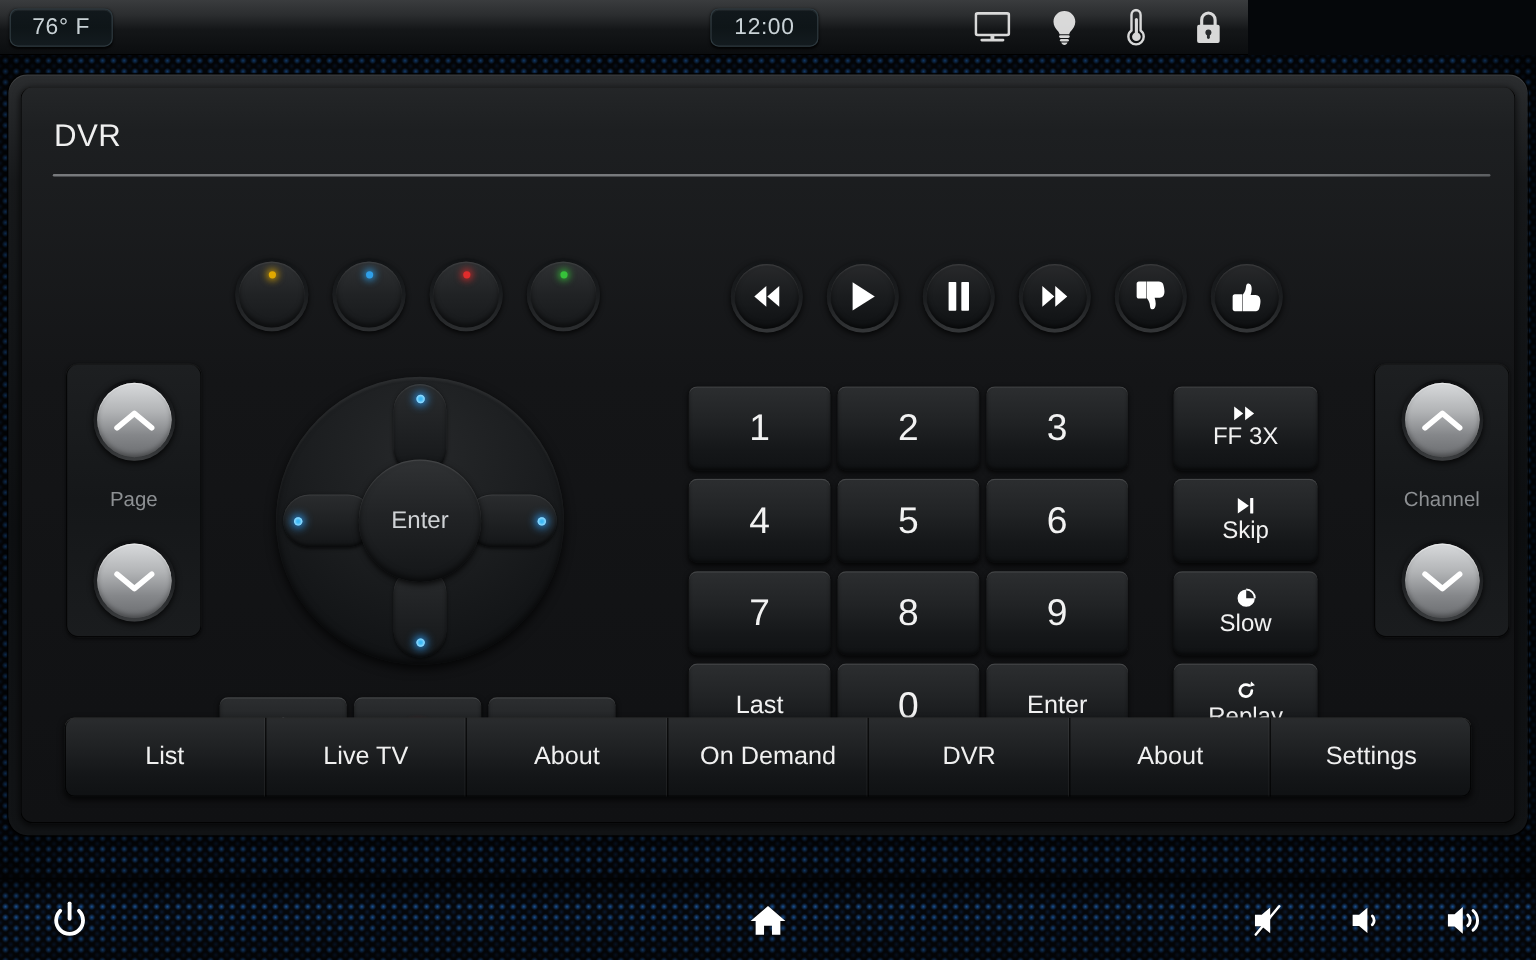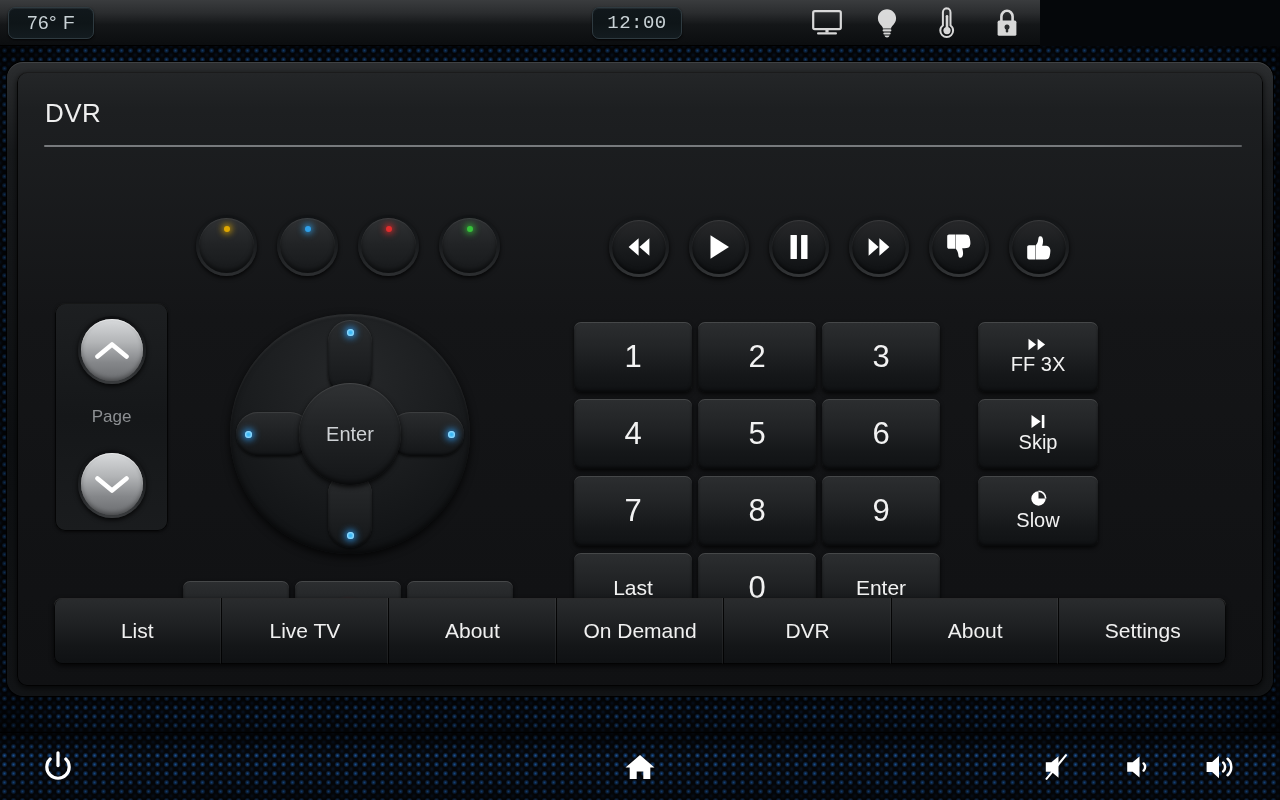--- a/index.html
+++ b/index.html
@@ -43,21 +43,21 @@
     border: 1px solid #2e3a40;
     box-shadow: inset 0 1px 0 rgba(255,255,255,0.07), 0 1px 2px rgba(0,0,0,0.8);
     display: flex;
     align-items: center;
     justify-content: center;
     color: #c9d2d6;
     font-size: 19px;
     letter-spacing: 0.5px;
   }
   #temp-pill { left: 8px; width: 86px; }
-  #clock-pill { left: 592px; width: 90px; font-family: Liberation Mono, monospace; }
+  #clock-pill { left: 592px; width: 90px; }
 
   .topicons {
     position: absolute;
     right: 16px; top: 0;
     height: 46px;
     display: flex;
     align-items: center;
     gap: 26px;
   }
   .topicons .ticon {
@@ -574,20 +574,41 @@
           <div class="arrow-inner">
             <span>
               <svg width="34" height="20" viewBox="0 0 34 20">
                 <path d="M2.5 4.5L17 16.5 31.5 4.5" fill="none" stroke="#ffffff" stroke-width="4.6" stroke-linecap="round" stroke-linejoin="round"></path>
               </svg>
             </span>
           </div>
         </div>
       </div>
 
+      <div class="rocker" id="channel-rocker">
+        <div class="arrow-btn">
+          <div class="arrow-inner">
+            <span>
+              <svg width="34" height="20" viewBox="0 0 34 20">
+                <path d="M2.5 16.5L17 4.5 31.5 16.5" fill="none" stroke="#ffffff" stroke-width="4.6" stroke-linecap="round" stroke-linejoin="round"></path>
+              </svg>
+            </span>
+          </div>
+        </div>
+        <div class="rocker-label">Channel</div>
+        <div class="arrow-btn">
+          <div class="arrow-inner">
+            <span>
+              <svg width="34" height="20" viewBox="0 0 34 20">
+                <path d="M2.5 4.5L17 16.5 31.5 4.5" fill="none" stroke="#ffffff" stroke-width="4.6" stroke-linecap="round" stroke-linejoin="round"></path>
+              </svg>
+            </span>
+          </div>
+        </div>
+      </div>
 
       <div id="dpad">
         <div class="dpad-key" id="dpad-up">
           <span class="dled"></span>
         </div>
         <div class="dpad-key" id="dpad-left">
           <span class="dled"></span>
         </div>
         <div class="dpad-key" id="dpad-right">
           <span class="dled"></span>
@@ -664,20 +685,29 @@
         <div class="key">
           <span>
             <svg width="17" height="17" viewBox="0 0 17 17">
               <path d="M8.5 1.3A7.2 7.2 0 1 0 15.7 8.5h-7.2z" fill="#fff"></path>
               <path d="M8.5 1.3A7.2 7.2 0 0 1 15.7 8.5" fill="none" stroke="#fff" stroke-width="1.6"></path>
             </svg>
           </span>
           <span>Slow</span>
         </div>
 
+        <div class="key">
+          <span>
+            <svg width="17" height="17" viewBox="0 0 17 17">
+              <path d="M13.2 8.5a5 5 0 1 1-2.4-4.3" fill="none" stroke="#fff" stroke-width="2.3" stroke-linecap="round"></path>
+              <path d="M12.6 0.9l-1.0 4.3 4.2-1.2z" fill="#fff"></path>
+            </svg>
+          </span>
+          <span>Replay</span>
+        </div>
 
       </div>
 
       <div id="lowerkeys">
 
         <div class="key">
           <span>
             <svg width="28" height="30" viewBox="0 0 28 30">
               <path d="M6.6 7.4a10.6 10.6 0 1 0 14.8 0" fill="none" stroke="#fff" stroke-width="3.2" stroke-linecap="round"></path>
               <path d="M14 1.6v12.2" fill="none" stroke="#fff" stroke-width="3.2" stroke-linecap="round"></path>

